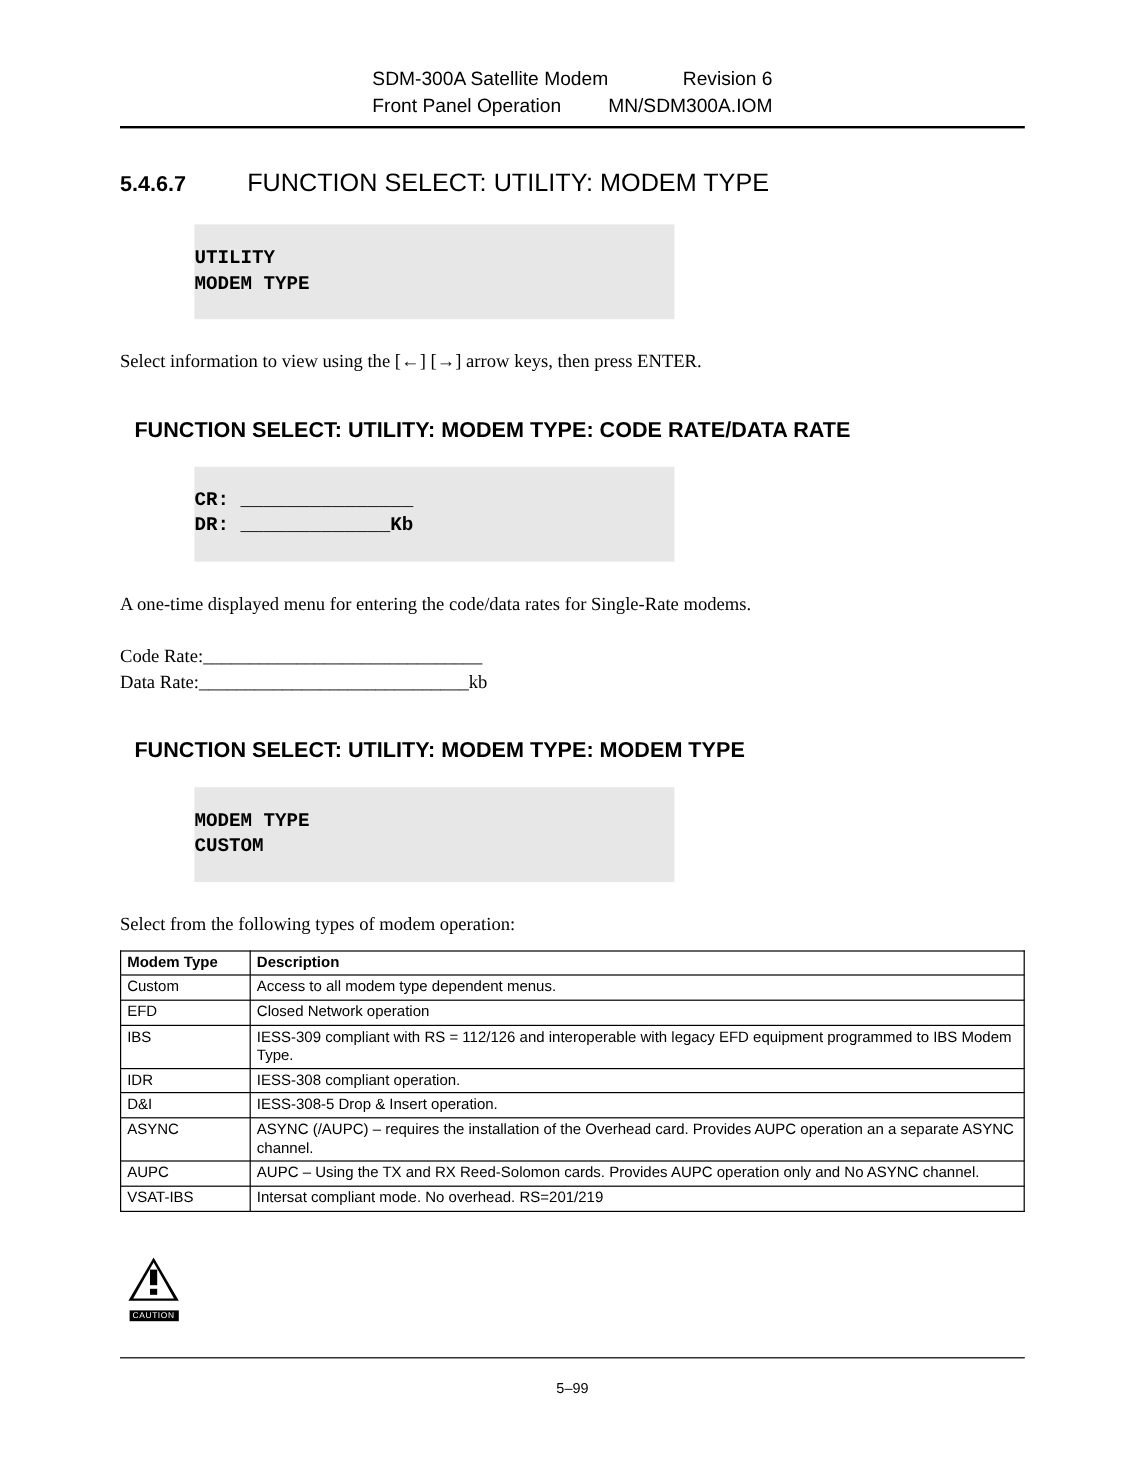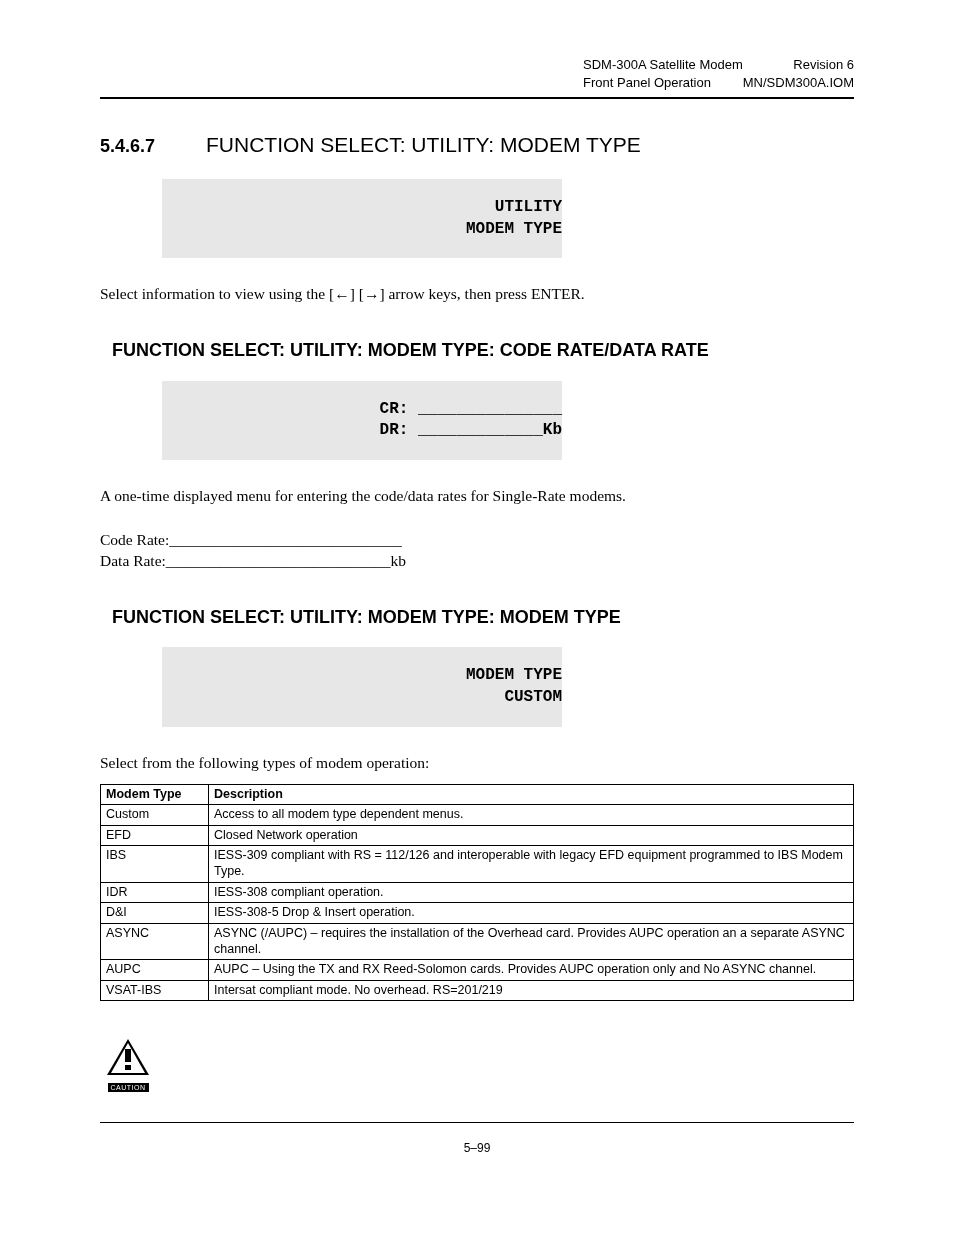--- a/index.html
+++ b/index.html
@@ -7,23 +7,23 @@
     font-family: "Times New Roman", Times, serif;
     font-size: 15px;
     color: #000;
     background: #fff;
     width: 954px;
     margin: 0 auto;
     padding: 56px 100px 40px 100px;
   }
   .hdr {
     display: flex;
-    justify-content: flex-end;
-    font-family: Arial, Helvetica, sans-serif;
-    font-size: 13px;
+    justify-content: center;
+    font-family: Arial, Helvetica, sans-serif;
+    font-size: 16px;
     line-height: 1.35;
     margin-bottom: 6px;
   }
   .hdr .right { text-align: right; }
   hr.rule2 { border: none; border-top: 2px solid #000; margin: 0 0 34px 0; }
   hr.rule1 { border: none; border-top: 1px solid #000; margin: 28px 0 8px 0; }
 
   .sec-row { display: flex; align-items: baseline; margin-bottom: 22px; margin-top: 20px; }
   .sec-num {
     font-family: Arial, Helvetica, sans-serif;
@@ -46,21 +46,21 @@
   }
 
   .lcd {
     background: #e8e7e7;
     width: 400px;
     margin: 0 0 26px 62px;
     padding: 18px 0;
     font-family: "Courier New", Courier, monospace;
     font-weight: bold;
     font-size: 16px;
-    text-align: right;
+    text-align: left;
     line-height: 1.35;
     white-space: pre;
   }
 
   .body-text {
     font-size: 15.5px;
     line-height: 1.35;
     margin: 0 0 10px 0;
   }
   .rates {

